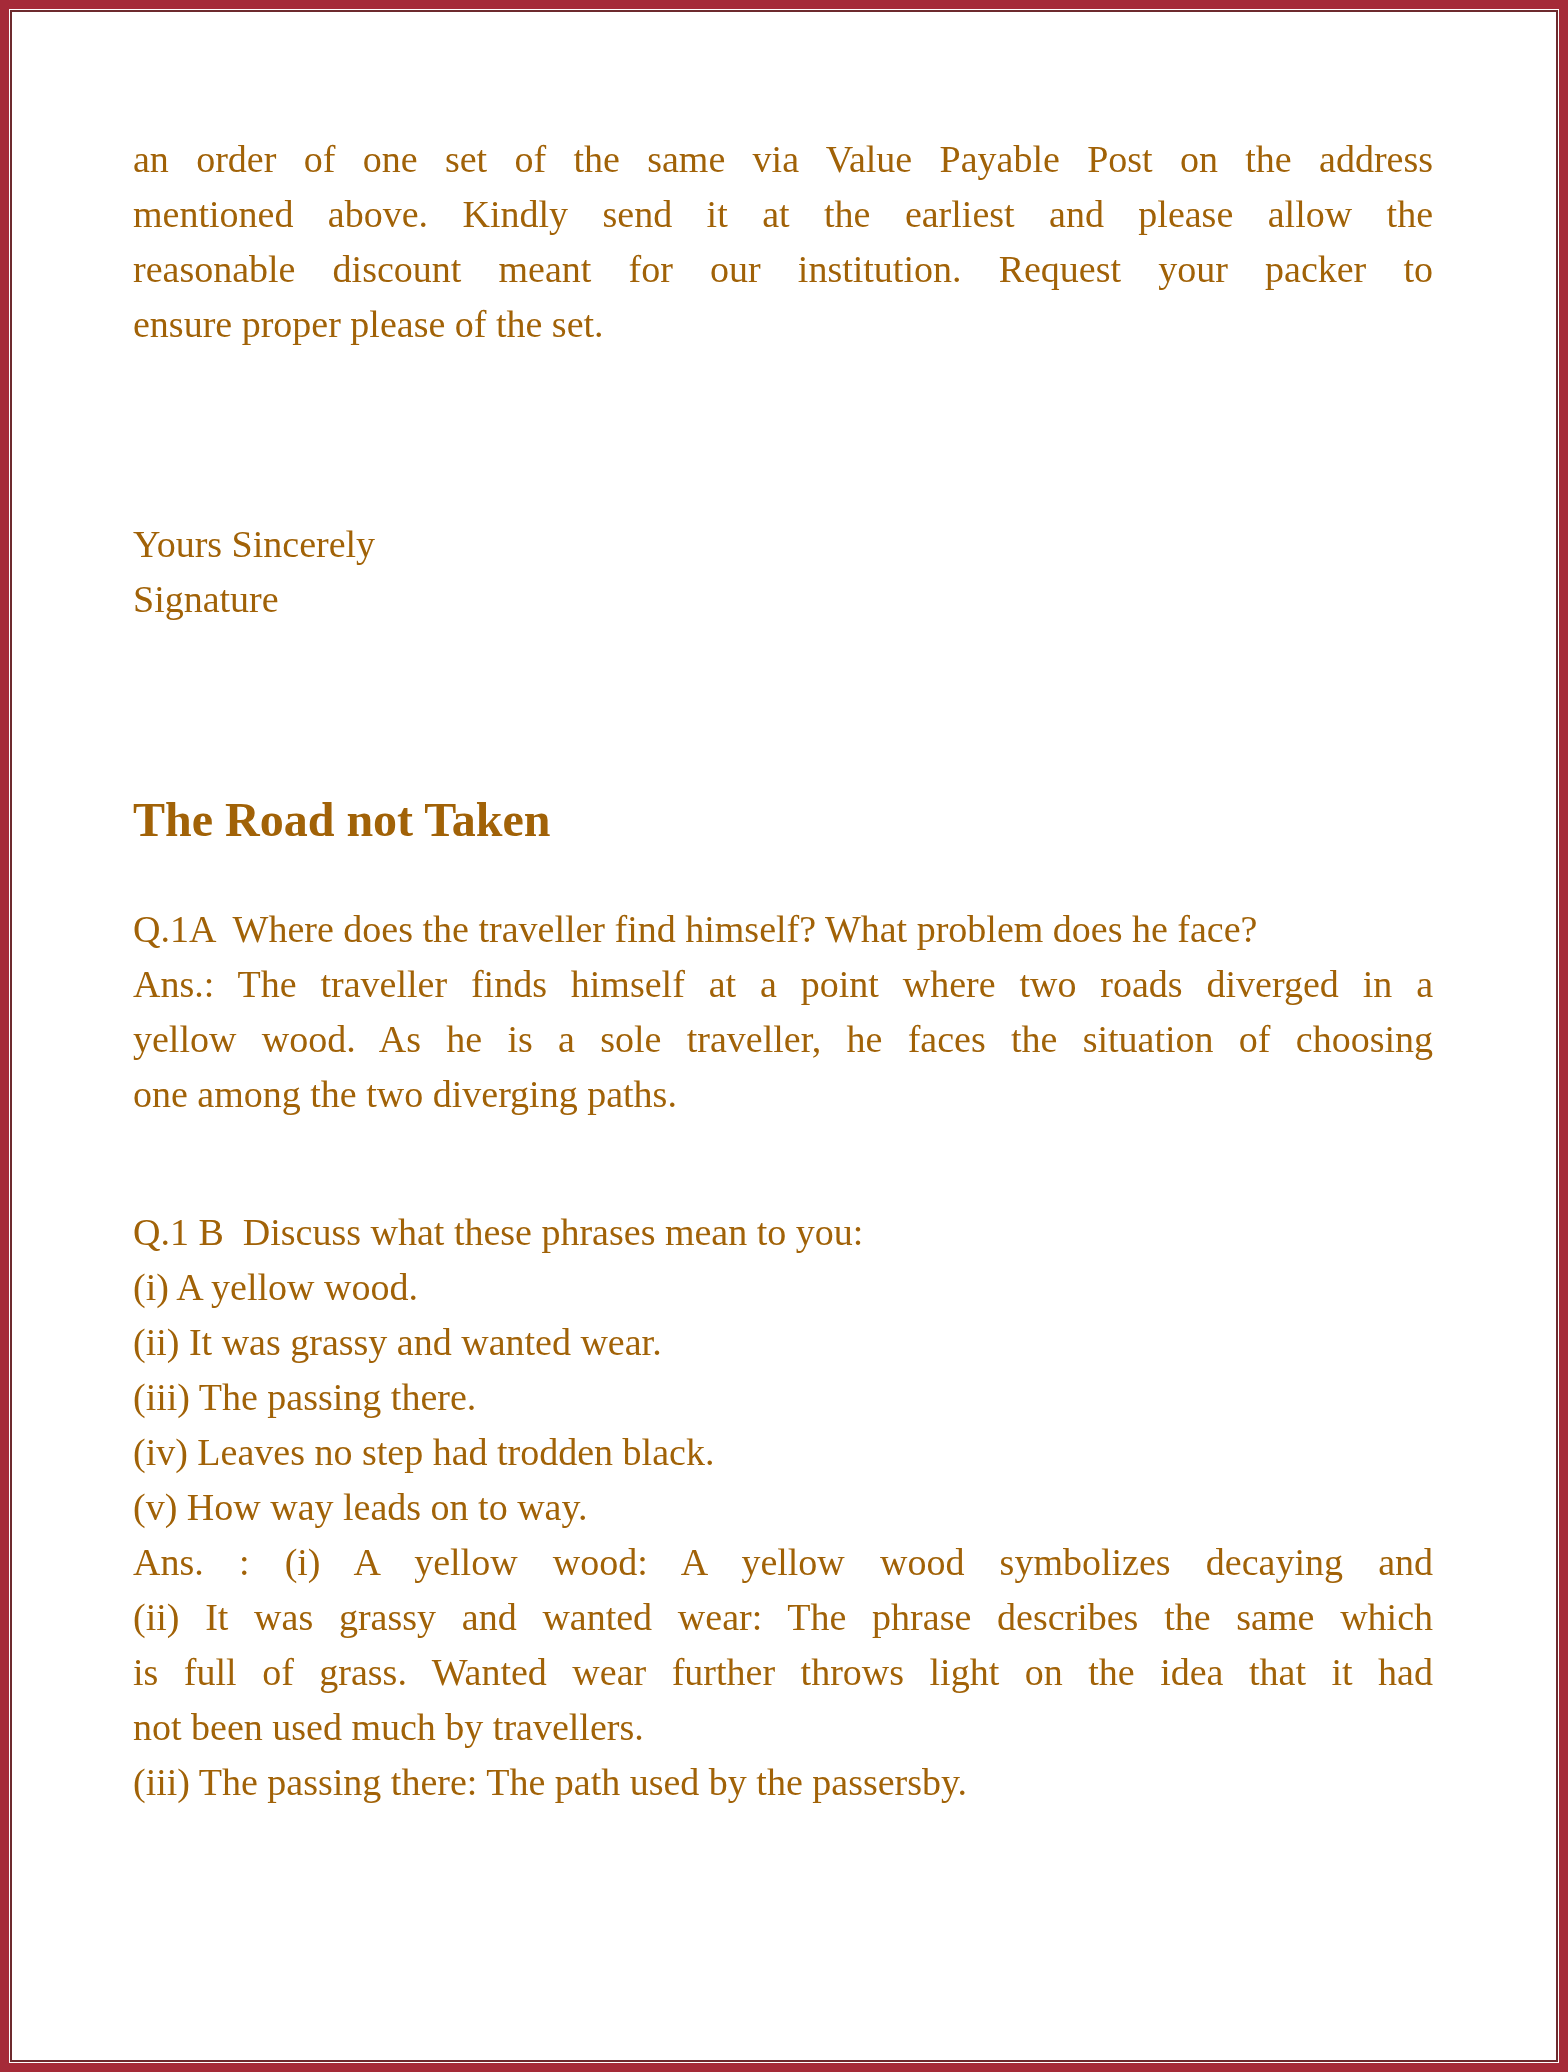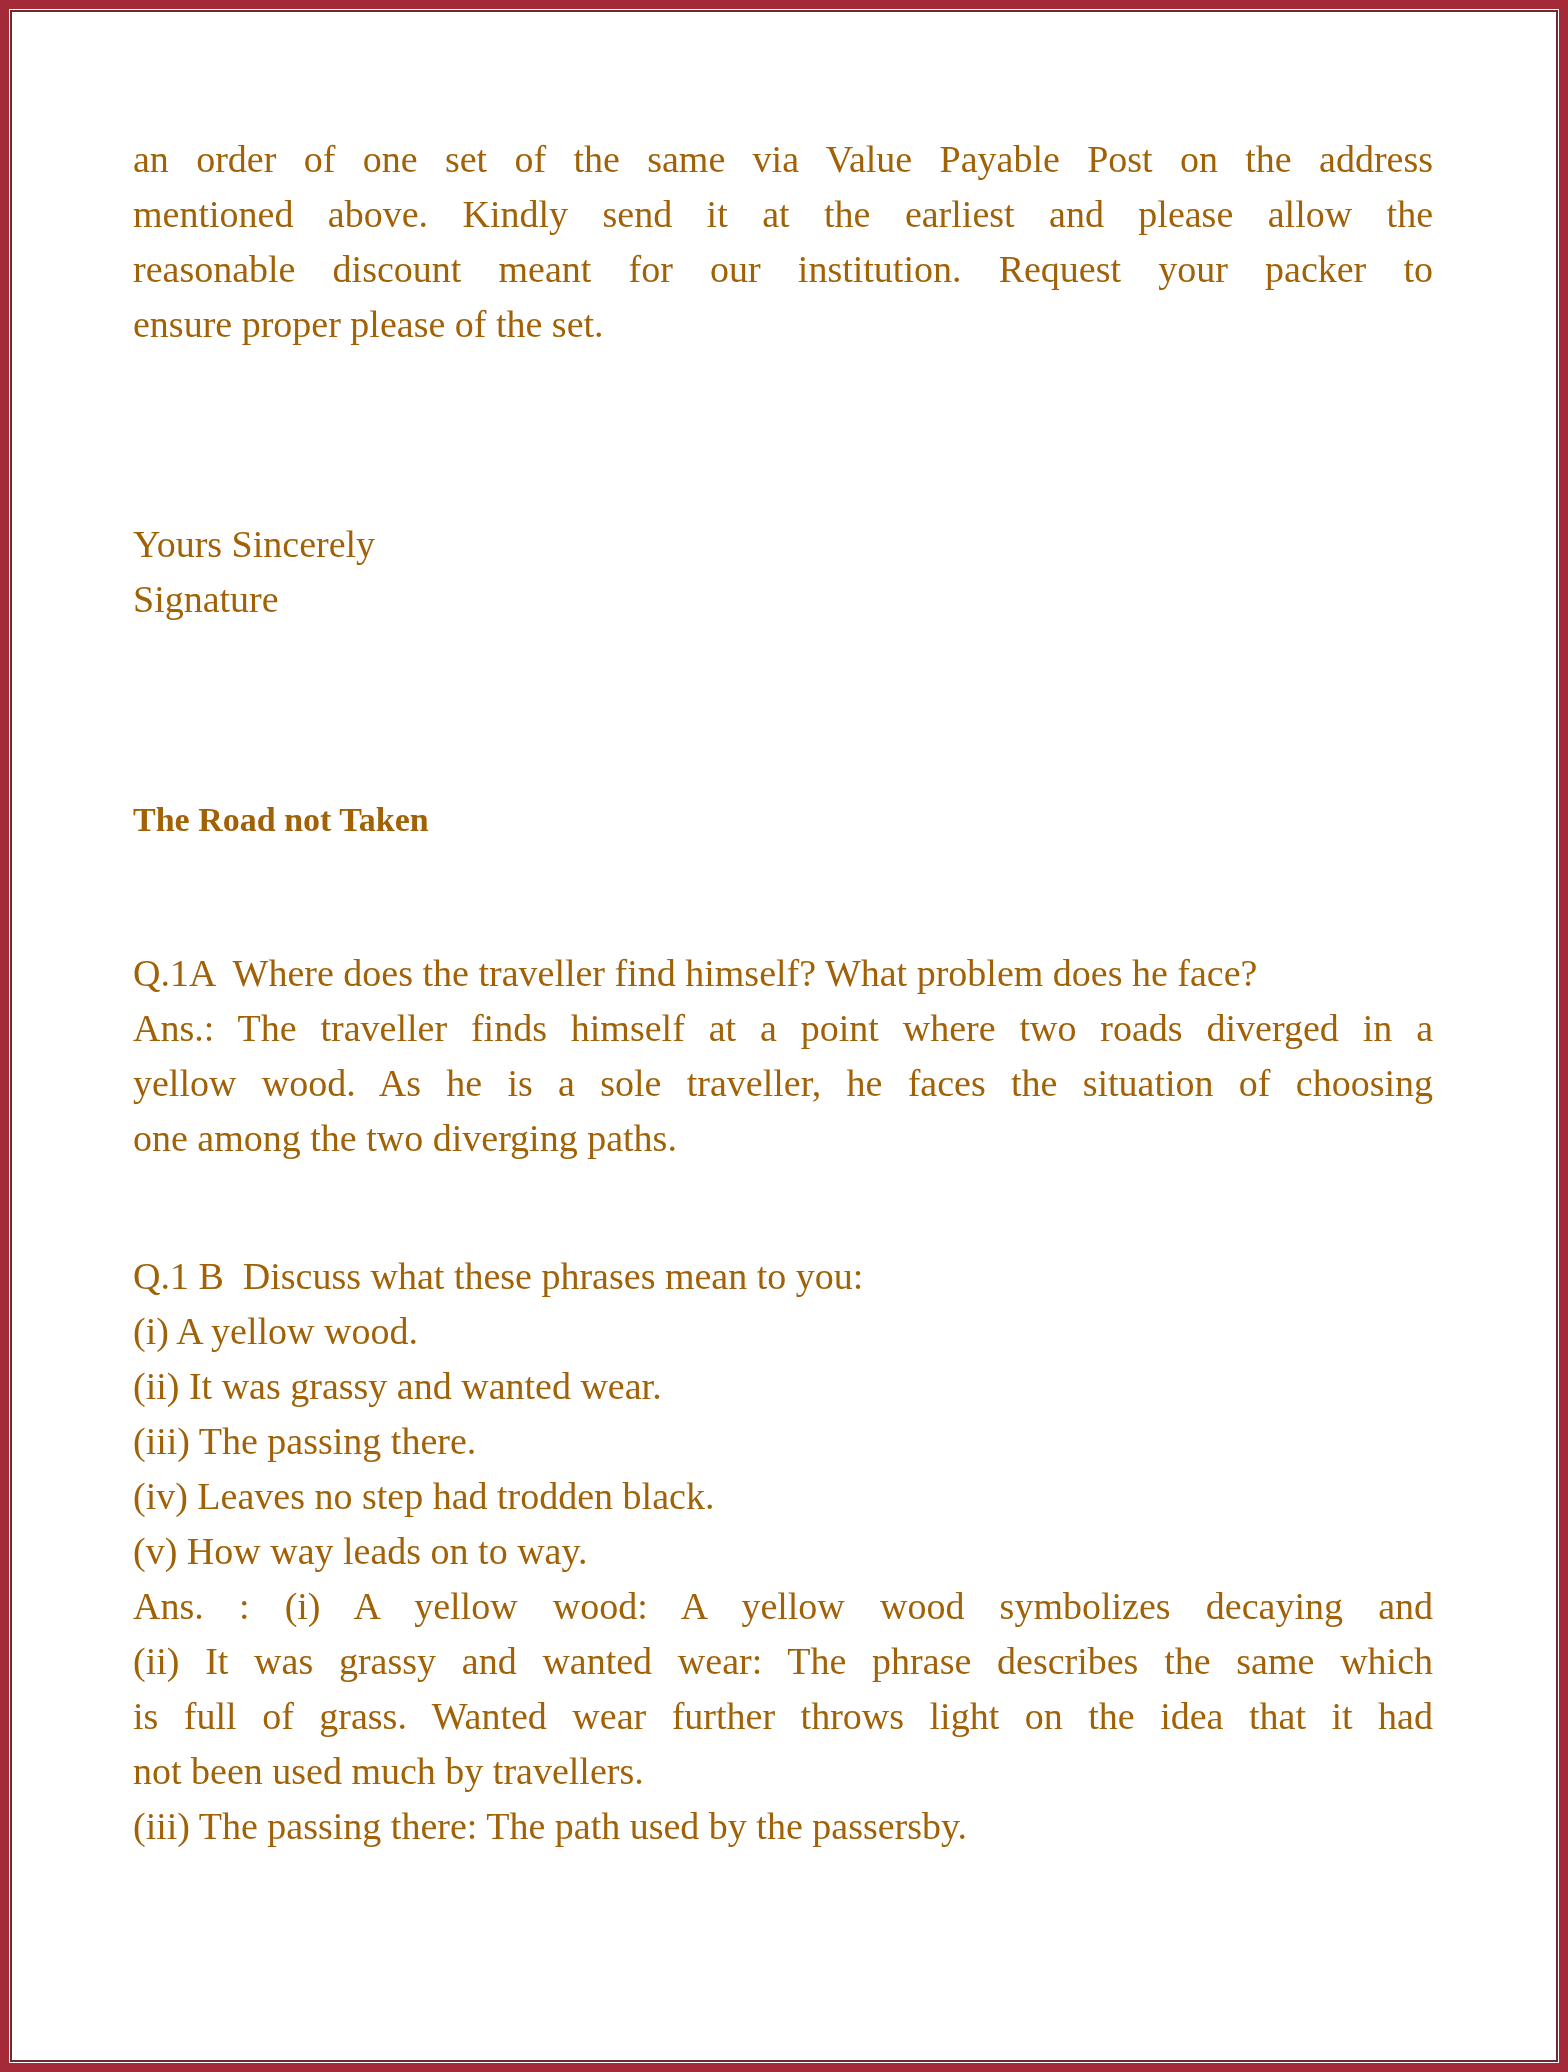--- a/index.html
+++ b/index.html
@@ -55,26 +55,26 @@
 
   <div class="gap-2"></div>
   <div class="gap-1"></div>
 
   <span class="line">Yours Sincerely</span>
   <span class="line">Signature</span>
 
   <div class="gap-2"></div>
   <div class="gap-1"></div>
 
-  <h2 class="title line" style="font-size:34px;line-height:55px;">The Road not Taken</h2>
+  <h2 class="title line" style="font-size:48px;line-height:55px;">The Road not Taken</h2>
 
   <div class="gap-1"></div>
 
   <div>
-    <span class="justify-line" style="white-space:pre;text-align:center;text-align-last:left;margin-top:44px;">Q.1A  Where does the traveller find himself? What problem does he face?</span>
+    <span class="justify-line" style="white-space:pre;text-align:center;text-align-last:left;">Q.1A  Where does the traveller find himself? What problem does he face?</span>
     <span class="justify-line">Ans.: The traveller finds himself at a point where two roads diverged in a</span>
     <span class="justify-line">yellow wood. As he is a sole traveller, he faces the situation of choosing</span>
     <span class="line">one among the two diverging paths.</span>
   </div>
 
   <div class="gap-1"></div>
 
   <div>
     <span class="line" style="white-space:pre;margin-top:28px;">Q.1 B  Discuss what these phrases mean to you:</span>
     <span class="line">(i) A yellow wood.</span>

